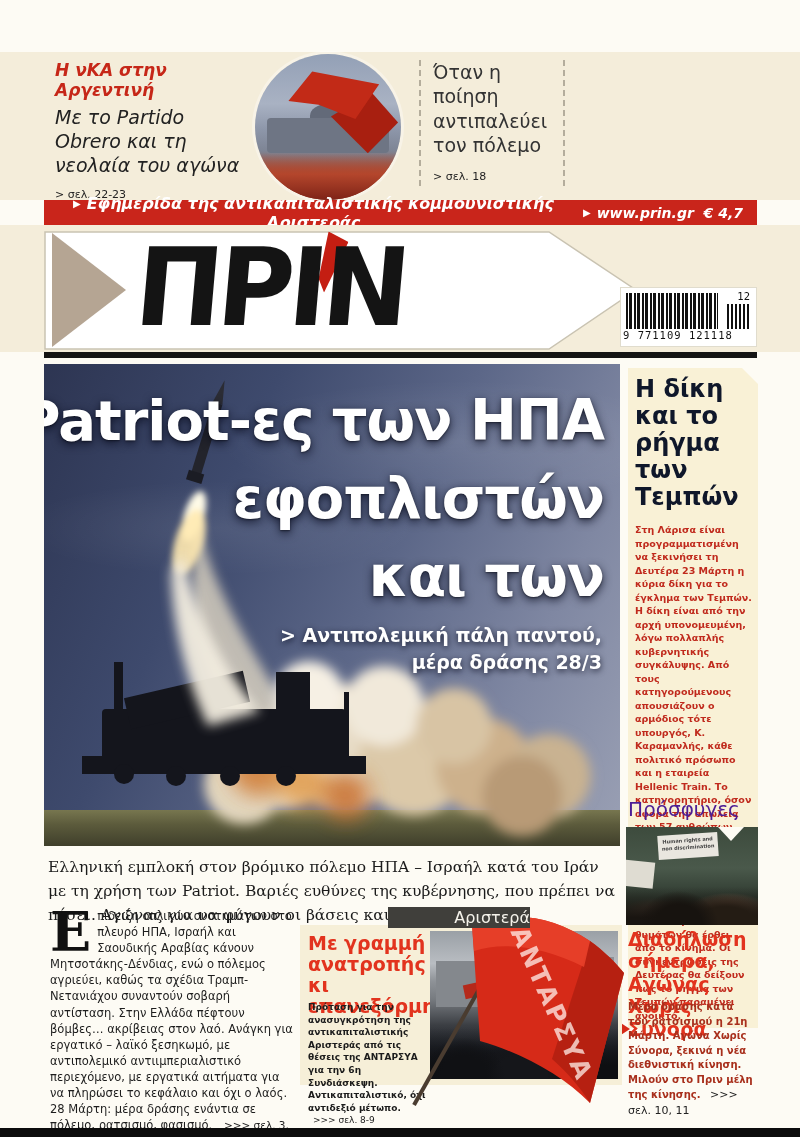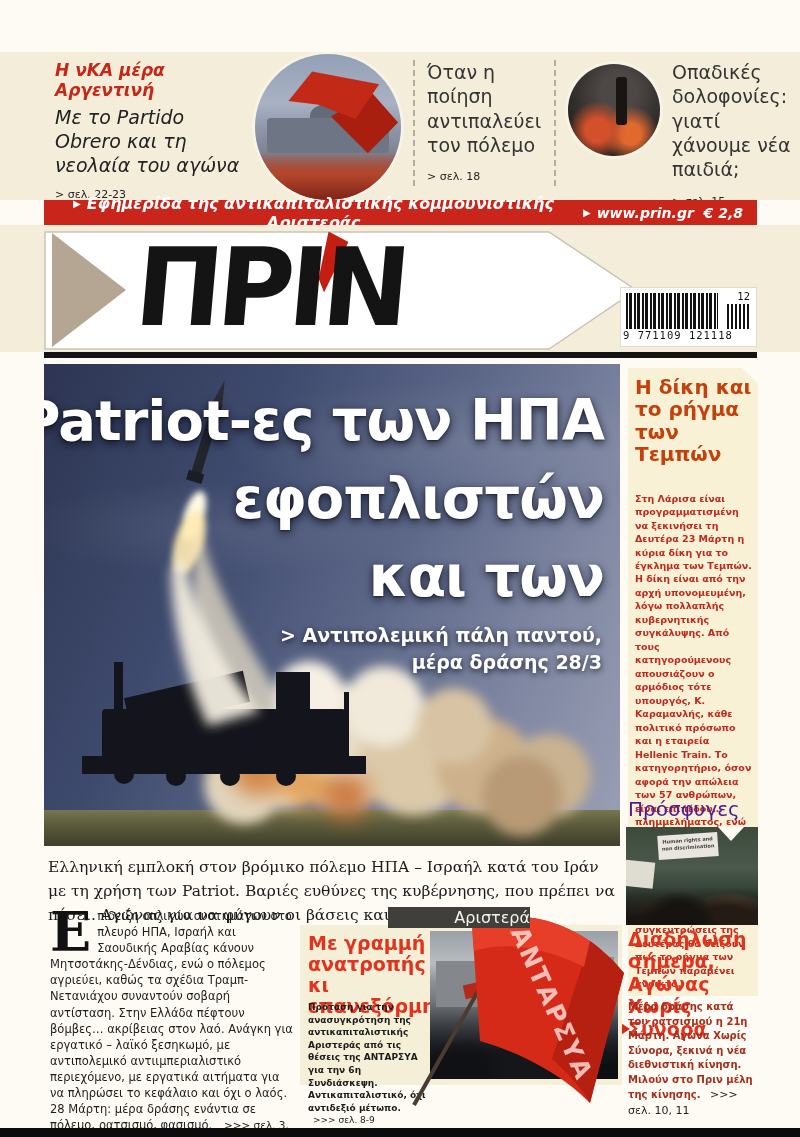--- a/index.html
+++ b/index.html
@@ -87,21 +87,21 @@
 
   
   .standfirst{position:absolute;left:48px;top:855px;width:572px;
      font-family:"DejaVu Serif",serif;font-size:15.5px;line-height:1.55;color:#1b1b1b;}
 
   
   .tempi{position:absolute;left:628px;top:368px;width:130px;min-height:425px;background:#f9f1d6;
      box-sizing:border-box;padding:8px 6px 6px 7px;}
   .tempi:before{content:"";position:absolute;right:0;top:0;width:0;height:0;
      border-top:16px solid #fdfbf4;border-left:16px solid transparent;}
-  .tempi-title{font-size:20px;font-weight:bold;color:#c2410c;line-height:1.12;margin:0 0 26px 0;}
+  .tempi-title{font-size:24px;font-weight:bold;color:#0f172a;line-height:1.12;margin:0 0 13px 0;}
   .tempi-body{font-size:9.5px;font-weight:bold;color:#c02a1d;line-height:1.42;margin:0;}
 
   
   .ref-label{position:absolute;left:628px;top:797px;font-size:20px;color:#4c1d95;}
   .ref-photo{position:absolute;left:626px;top:827px;width:132px;height:98px;overflow:hidden;
      background:
        radial-gradient(ellipse 55% 35% at 78% 88%,#7a5c49 0 30%,rgba(122,92,73,0) 60%),
        radial-gradient(ellipse 45% 30% at 22% 92%,#44392e 0 35%,rgba(68,57,46,0) 65%),
        linear-gradient(180deg,#3d4b3d 0%,#4a594b 42%,#2f3a30 72%,#23291f 100%);}
   .ref-photo .notch{position:absolute;right:14px;top:0;width:0;height:0;
@@ -151,55 +151,46 @@
   .bottom-bar{position:absolute;left:0;top:1128px;width:800px;height:9px;background:#0c0c0c;}
 </style>
 </head>
 <body>
 
 <div id="page">
 
   <div class="teasers">
     <div class="teaser-a">
       <div class="teaser-a-text">
-        <p class="subkicker">Η νΚΑ μέρα Αργεντινή</p>
+        <p class="subkicker">Η νΚΑ στην Αργεντινή</p>
         <p class="teaser-title-it">Με το Partido Obrero και τη νεολαία του αγώνα</p>
         <span class="pageref">&gt; σελ. 22-23</span>
       </div>
       <div class="circ circ-a">
         <div class="dome"></div>
         <div class="building"></div>
         <div class="flag2"></div>
         <div class="flag1"></div>
         <div class="crowdred"></div>
       </div>
     </div>
     <div class="divider"></div>
     <div class="teaser-b">
       <p class="teaser-title">Όταν η ποίηση αντιπαλεύει τον πόλεμο</p>
       <span class="pageref">&gt; σελ. 18</span>
     </div>
     <div class="divider"></div>
-    <div class="teaser-c">
-      <div class="circ circ-c">
-        <div class="figure"></div>
-      </div>
-      <div class="teaser-c-text">
-        <p class="teaser-title">Οπαδικές δολοφονίες: γιατί χάνουμε νέα παιδιά;</p>
-        <span class="pageref">&gt; σελ. 15</span>
-      </div>
-    </div>
   </div>
 
   <div class="banner">
     <div class="banner-main">
       <span class="warrow">▶</span><span>Εφημερίδα της αντικαπιταλιστικής κομμουνιστικής Αριστεράς</span>
     </div>
     <div class="banner-right">
-      <span class="warrow">▶</span><span>www.prin.gr</span>&nbsp;&nbsp;<span>€ 2,8</span>
+      <span class="warrow">▶</span><span>www.prin.gr</span>&nbsp;&nbsp;<span>€ 4,7</span>
     </div>
   </div>
 
   <div class="masthead-band"></div>
   <div class="logo-box">
     <svg width="600" height="120">
       <path d="M1 1 H505 L592 59 L505 118 H1 Z" fill="#ffffff" stroke="#c9c3b2" stroke-width="1.5"></path>
     </svg>
     <div class="logo-tri"></div>
     <div class="logo-accent"></div>

